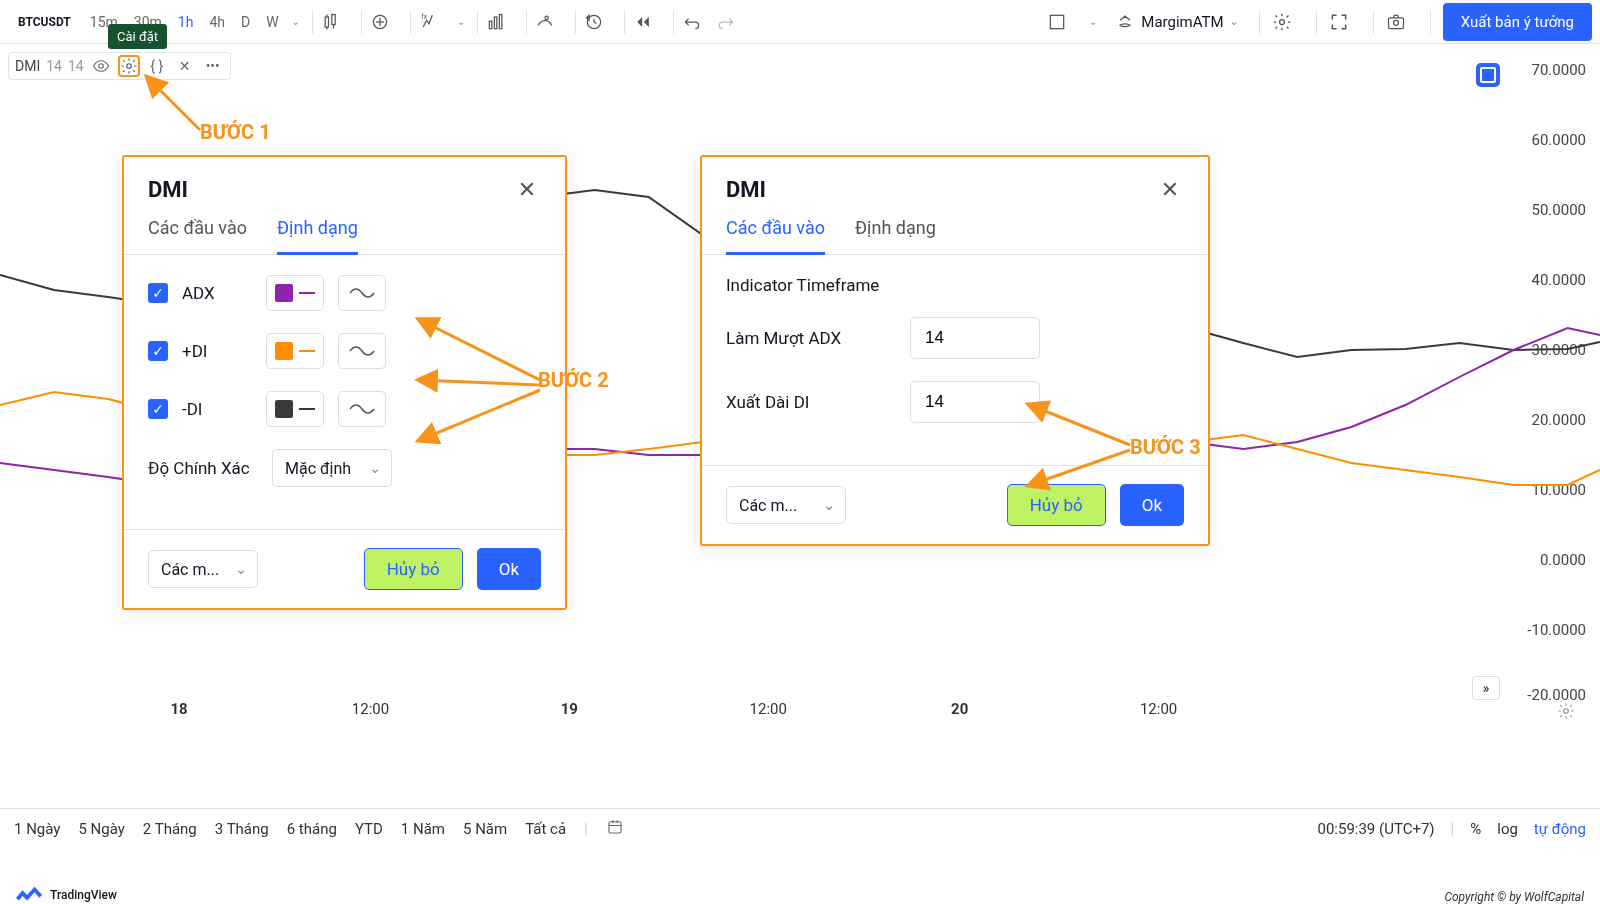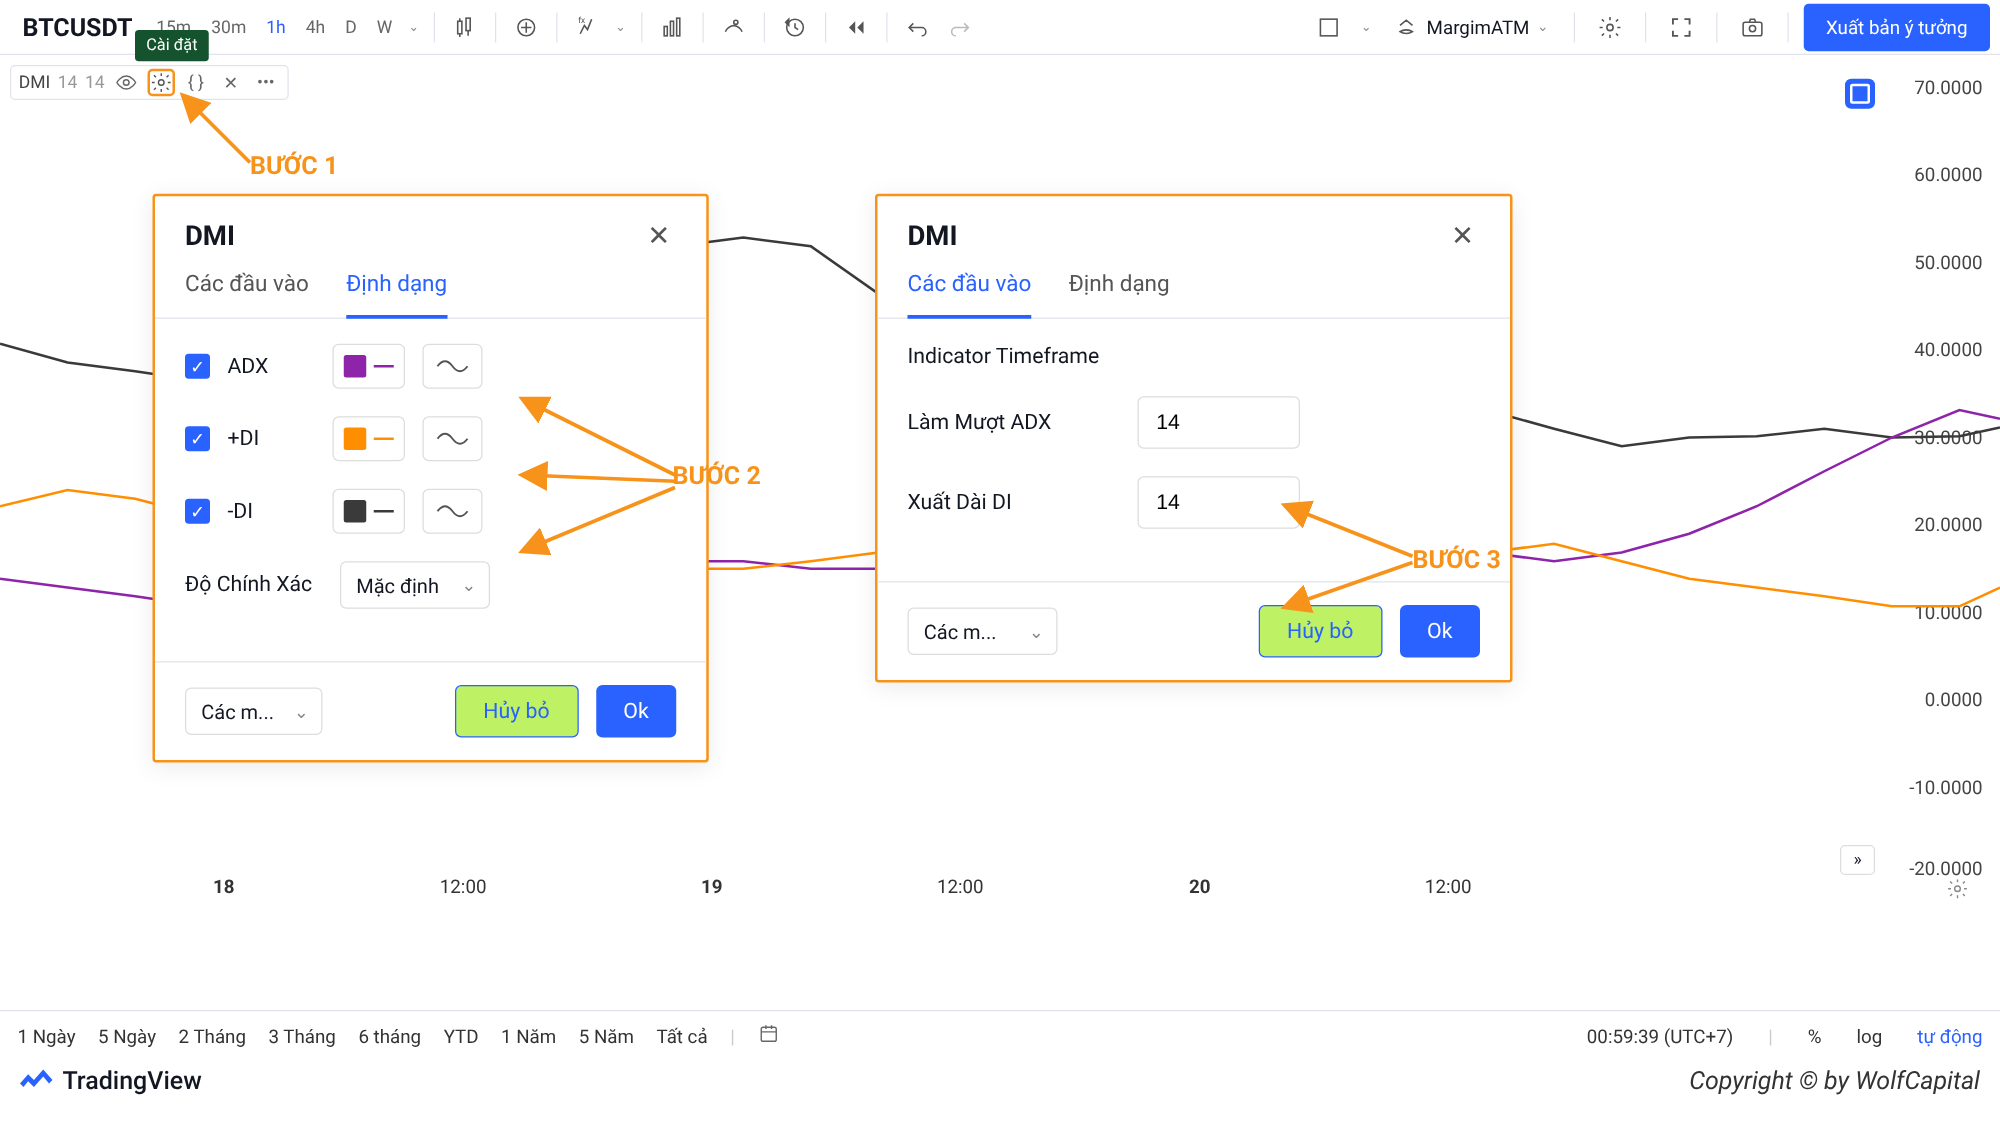--- a/index.html
+++ b/index.html
@@ -1,24 +1,24 @@
 <!DOCTYPE html>
 <html><head>
 <meta charset="utf-8">
 <style>
 * { margin:0; padding:0; box-sizing:border-box; }
 body { font-family:-apple-system,BlinkMacSystemFont,"Segoe UI",Roboto,sans-serif; font-size:14px; color:#131722; background:#fff; width:1600px; height:904px; overflow:hidden; position:relative; }
 
 
 .toolbar { height:44px; border-bottom:1px solid #e0e3eb; display:flex; align-items:center; padding:0 8px; gap:2px; }
-.symbol { font-weight:700; font-size:20px; padding:0 10px; }
+.symbol { font-weight:700; font-size:12px; padding:0 10px; }
 .tf-btn { padding:4px 7px; font-size:14px; color:#666; cursor:pointer; border-radius:3px; }
 .tf-btn.active { color:#2962ff; }
 .sep { width:1px; height:24px; background:#e0e3eb; margin:0 6px; }
-.icon-btn { width:32px; height:32px; display:flex; align-items:center; justify-content:center; cursor:pointer; color:#555; border-radius:3px; }
+.icon-btn { width:32px; height:32px; display:flex; align-items:center; justify-content:flex-start; cursor:pointer; color:#555; border-radius:3px; }
 .icon-btn svg { width:20px; height:20px; }
 .dropdown-caret { font-size:10px; color:#888; padding:0 4px; cursor:pointer; }
 .toolbar-right { margin-left:auto; display:flex; align-items:center; gap:6px; }
 .margim { display:flex; align-items:center; gap:6px; font-size:15px; padding:4px 8px; cursor:pointer; }
 .publish-btn { background:#2962ff; color:#fff; padding:10px 18px; font-size:15px; border-radius:4px; cursor:pointer; }
 .tooltip-box { position:absolute; top:24px; left:108px; background:#14532d; color:#fff; font-size:13px; padding:5px 9px; border-radius:3px; z-index:10; }
 
 
 .ind-row { position:absolute; top:52px; left:8px; height:28px; display:flex; align-items:center; gap:6px; border:1px solid #e0e3eb; border-radius:4px; padding:2px 6px; z-index:5; }
 .ind-lbl { font-size:14px; color:#444; }
@@ -35,25 +35,25 @@
 
 
 .xaxis { position:absolute; left:0; right:110px; top:700px; height:40px;margin-left:17px; }
 .xaxis .tick { position:absolute; font-size:15px; color:#333; transform:translateX(-50%); }
 .xaxis .tick.bold { font-weight:700; }
 .xaxis .gear { position:absolute; right:-85px; top:2px; }
 
 
 .bottom-bar { position:absolute; bottom:56px; left:0; right:0; height:40px; border-top:1px solid #e0e3eb; display:flex; align-items:center; padding:0 14px; gap:18px; font-size:15px; color:#333; }
 .bottom-bar .range { cursor:pointer; }
-.bottom-bar .right { margin-left:auto; display:flex; align-items:flex-end; gap:28px; }
+.bottom-bar .right { margin-left:auto; display:flex; align-items:flex-end; gap:16px; }
 .bottom-bar .auto { color:#2962ff; }
 
 
-.footer { position:absolute; bottom:0; left:0; right:0; height:52px; display:flex; align-items:flex-start; padding:0 16px; justify-content:space-between; font-size:20px; }
+.footer { position:absolute; bottom:0; left:0; right:0; height:52px; display:flex; align-items:flex-end; padding:0 16px; justify-content:space-between; font-size:12px; }
 .footer .brand { display:flex; align-items:center; gap:8px; font-weight:500; color:#131722; }
 .footer .brand svg { width:26px; height:18px; }
 .footer .copy { font-style:italic; color:#333; }
 
 
 .dialog { position:absolute; background:#fff; border:2px solid #f7931a; border-radius:3px; box-shadow:0 4px 20px rgba(0,0,0,0.08); z-index:20; }
 .dialog.left { top:155px; left:122px; width:445px; }
 .dialog.right { top:155px; left:700px; width:510px; }
 .dlg-head { display:flex; align-items:center; justify-content:space-between; padding:18px 24px 4px 24px; }
 .dlg-title { font-size:22px; font-weight:700; }

